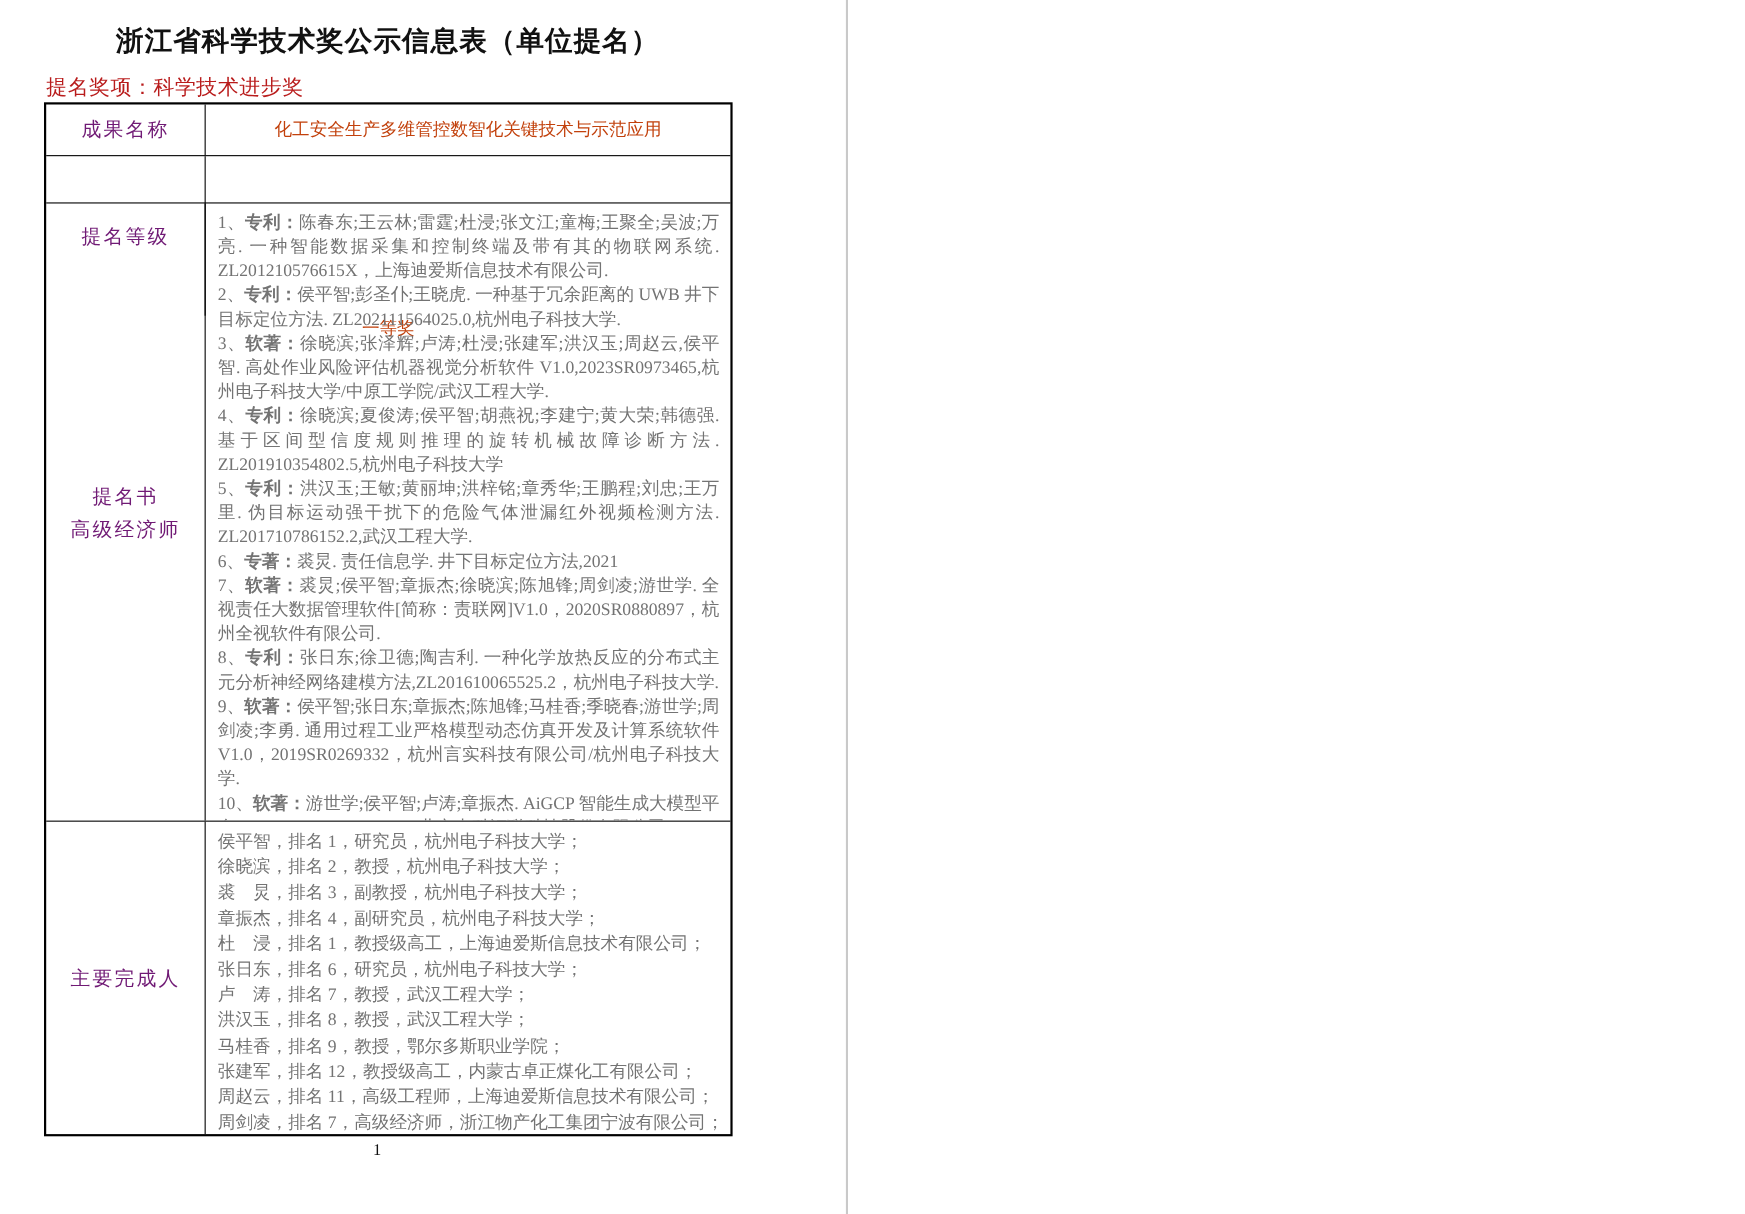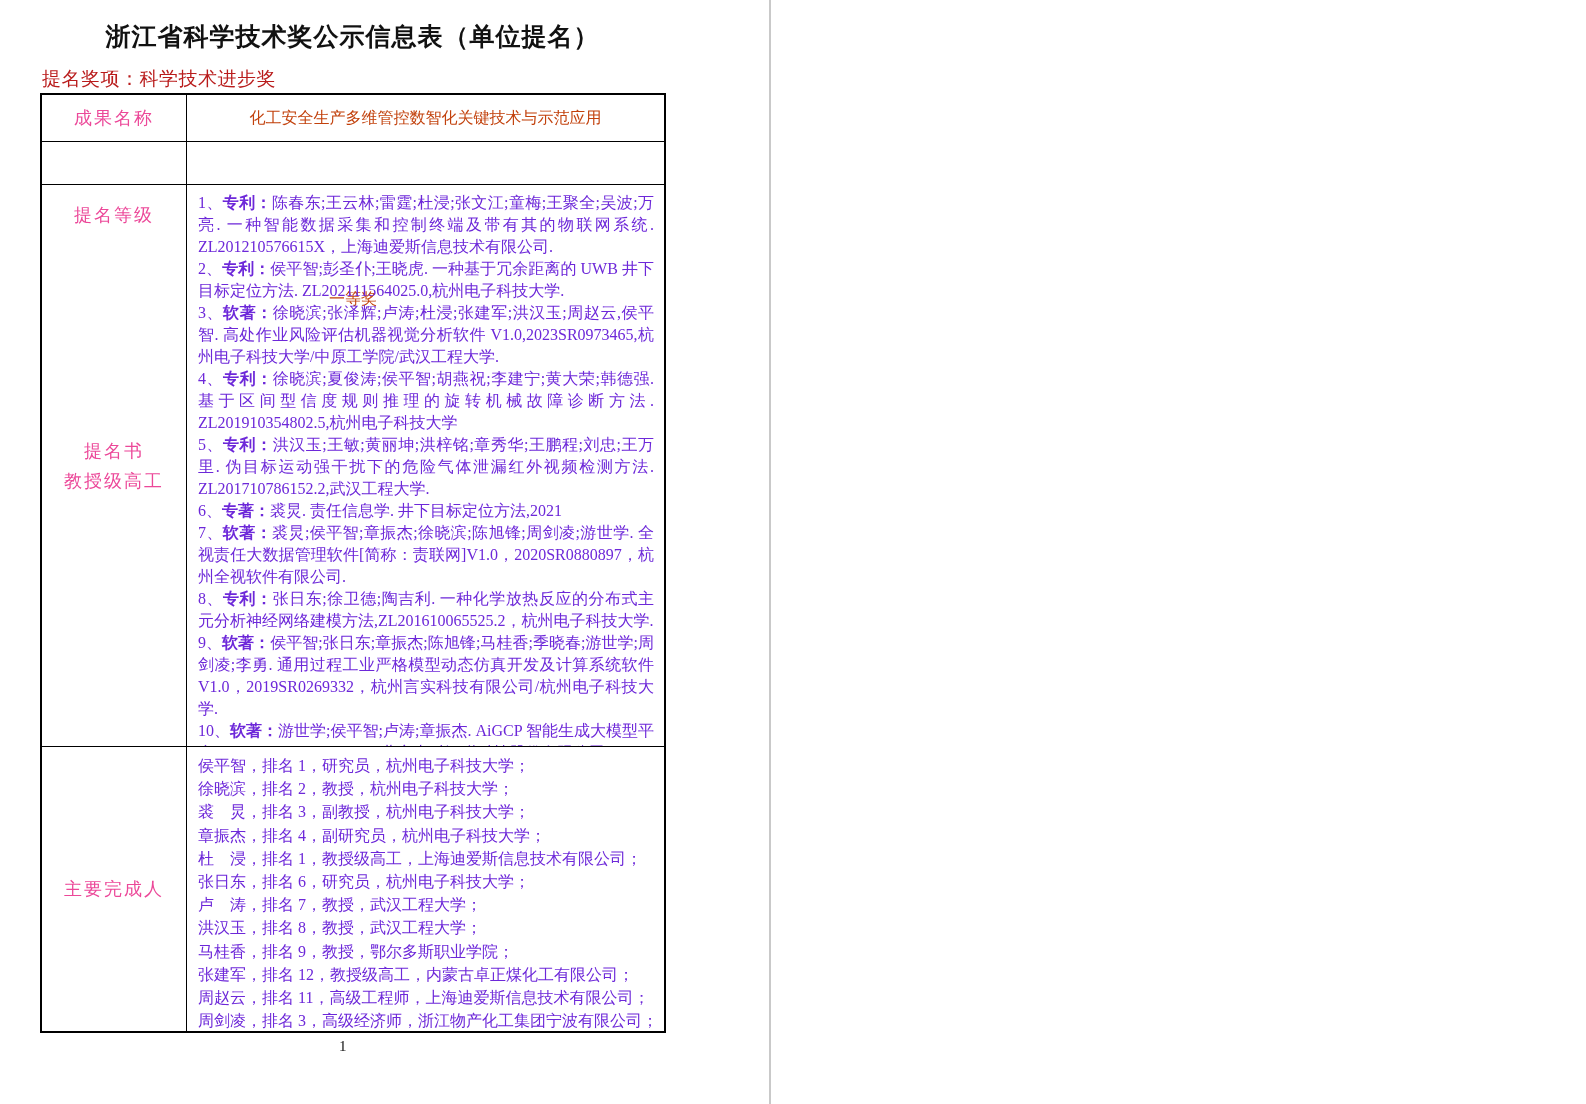--- a/index.html
+++ b/index.html
@@ -32,28 +32,28 @@
     box-sizing:border-box;
     background:#fff;
   }
   #table1{left:40px;top:93px;width:626px;height:940px;}
 
   .t-row{display:flex;border-bottom:1px solid #000;box-sizing:border-box;}
   .t-row:last-child{border-bottom:none;}
   .label-cell{
     width:145px;flex:0 0 145px;border-right:1px solid #000;box-sizing:border-box;
     display:flex;flex-direction:column;align-items:center;justify-content:center;
-    font-size:18px;letter-spacing:2px;color:#ec4899;line-height:30px;font-family:Liberation Serif, serif;
+    font-size:18px;letter-spacing:2px;color:#701a75;line-height:30px;font-family:Liberation Serif, serif;
   }
   .value-cell{
     flex:1;box-sizing:border-box;display:flex;align-items:center;justify-content:center;
     font-size:16px;color:#c2410c;text-align:center;padding:2px 8px;
   }
   .content-cell{
-    flex:1;box-sizing:border-box;font-size:16px;color:#6d28d9;
+    flex:1;box-sizing:border-box;font-size:16px;color:#737373;
     padding:7px 10px 4px 11px;overflow:hidden;
   }
 
   
   .r-name{height:47px;}
   .r-grade{height:43px;flex-direction:column;}
   .r-related{height:562px;}
   .r-performers{height:284px;}
 
   .rc-item{line-height:22px;text-align:justify;}
@@ -74,21 +74,21 @@
       <div class="label-cell">成果名称</div>
       <div class="value-cell">化工安全生产多维管控数智化关键技术与示范应用</div>
     </div>
     <div class="t-row r-grade">
       <div class="label-cell">提名等级</div>
       <div class="value-cell">一等奖</div>
     </div>
     <div class="t-row r-related">
       <div class="label-cell">
         <span>提名书</span>
-        <span>教授级高工</span>
+        <span>高级经济师</span>
       </div>
       <div class="content-cell">
 
           <div class="rc-item"><span>1、</span><b>专利：</b><span>陈春东;王云林;雷霆;杜浸;张文江;童梅;王聚全;吴波;万亮. 一种智能数据采集和控制终端及带有其的物联网系统. ZL201210576615X，上海迪爱斯信息技术有限公司.</span></div>
 
           <div class="rc-item"><span>2、</span><b>专利：</b><span>侯平智;彭圣仆;王晓虎. 一种基于冗余距离的 UWB 井下目标定位方法. ZL202111564025.0,杭州电子科技大学.</span></div>
 
           <div class="rc-item"><span>3、</span><b>软著：</b><span>徐晓滨;张泽辉;卢涛;杜浸;张建军;洪汉玉;周赵云,侯平智. 高处作业风险评估机器视觉分析软件 V1.0,2023SR0973465,杭州电子科技大学/中原工学院/武汉工程大学.</span></div>
 
           <div class="rc-item"><span>4、</span><b>专利：</b><span>徐晓滨;夏俊涛;侯平智;胡燕祝;李建宁;黄大荣;韩德强. 基于区间型信度规则推理的旋转机械故障诊断方法. ZL201910354802.5,杭州电子科技大学</span></div>
@@ -125,21 +125,21 @@
           <div class="perf-line">卢　涛，排名 7，教授，武汉工程大学；</div>
 
           <div class="perf-line">洪汉玉，排名 8，教授，武汉工程大学；</div>
 
           <div class="perf-line">马桂香，排名 9，教授，鄂尔多斯职业学院；</div>
 
           <div class="perf-line">张建军，排名 12，教授级高工，内蒙古卓正煤化工有限公司；</div>
 
           <div class="perf-line">周赵云，排名 11，高级工程师，上海迪爱斯信息技术有限公司；</div>
 
-          <div class="perf-line">周剑凌，排名 3，高级经济师，浙江物产化工集团宁波有限公司；</div>
+          <div class="perf-line">周剑凌，排名 7，高级经济师，浙江物产化工集团宁波有限公司；</div>
         </div>
     </div>
   </div>
 
   <div class="page-num" id="pnum1">1</div>
 </div>
 
 <div class="page-divider"></div>
 
 <div class="page" id="page2">

